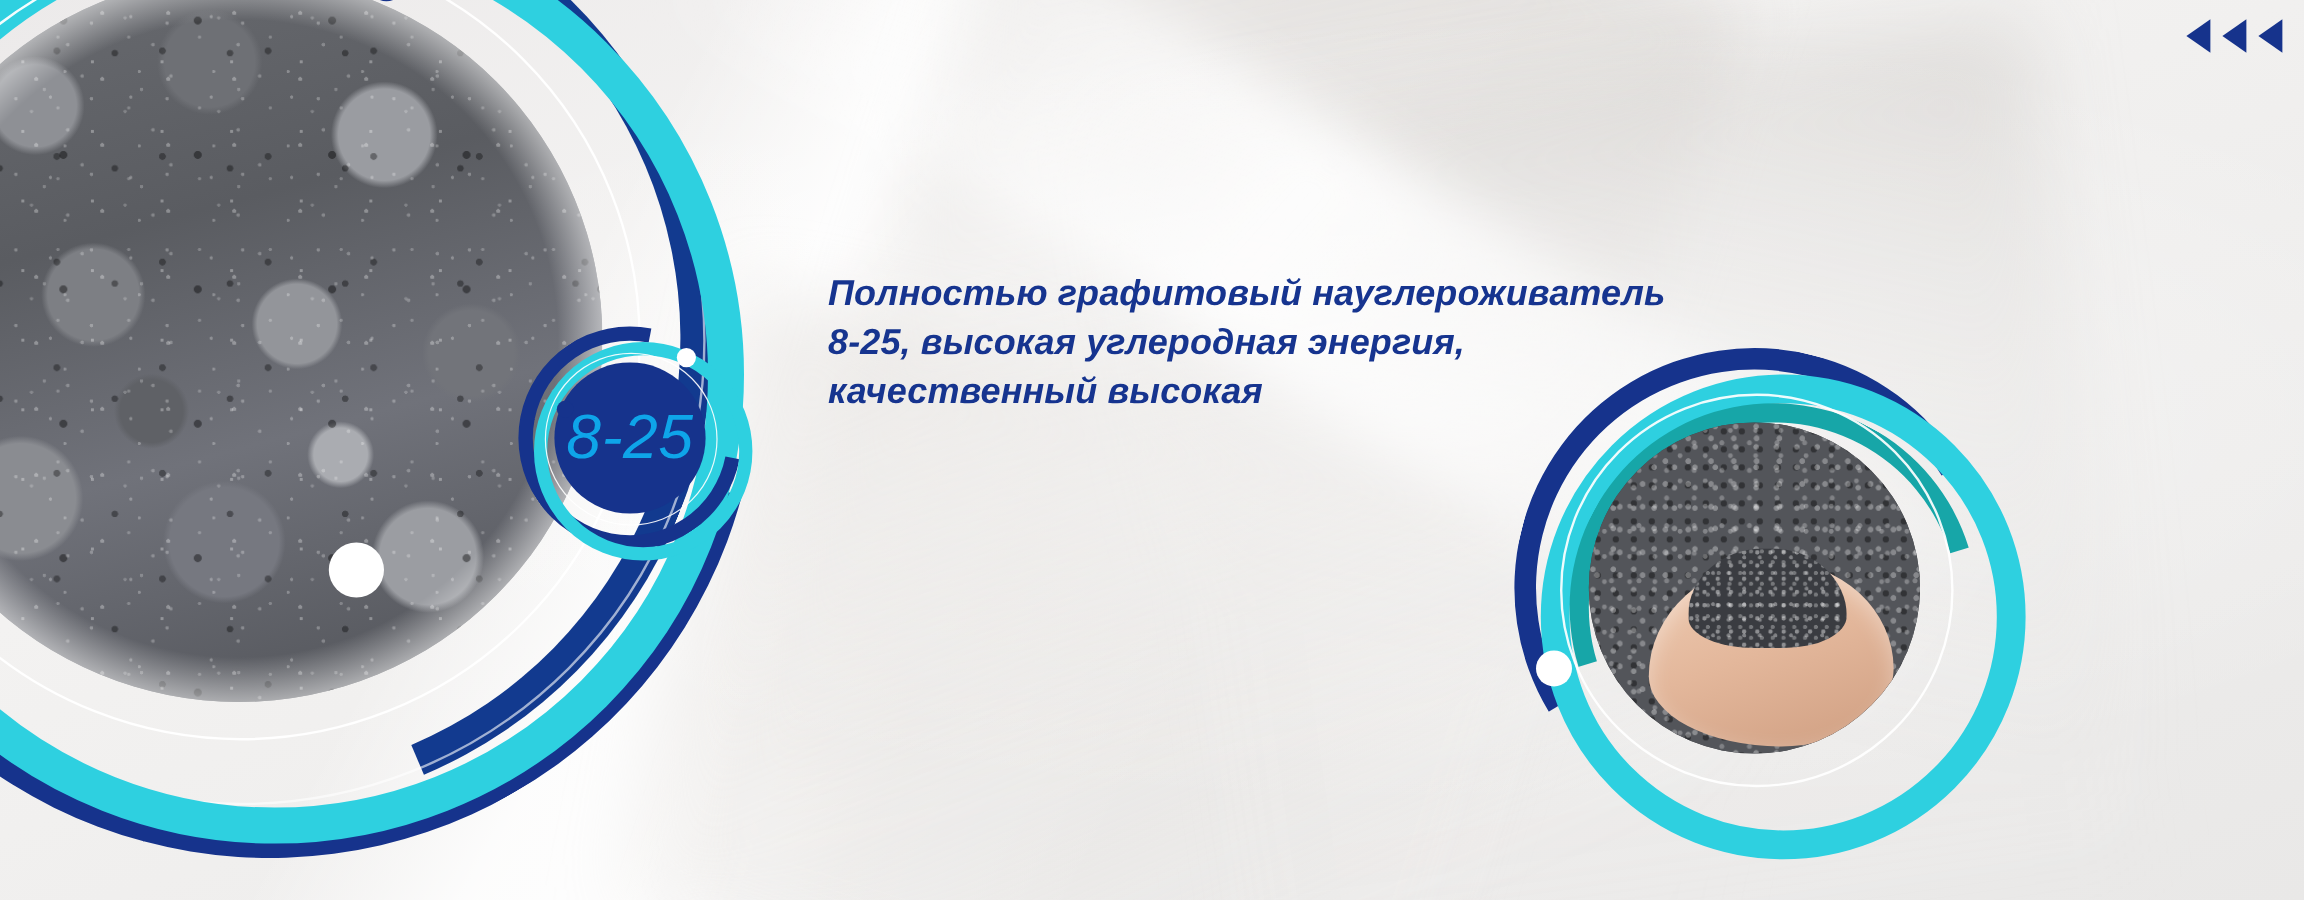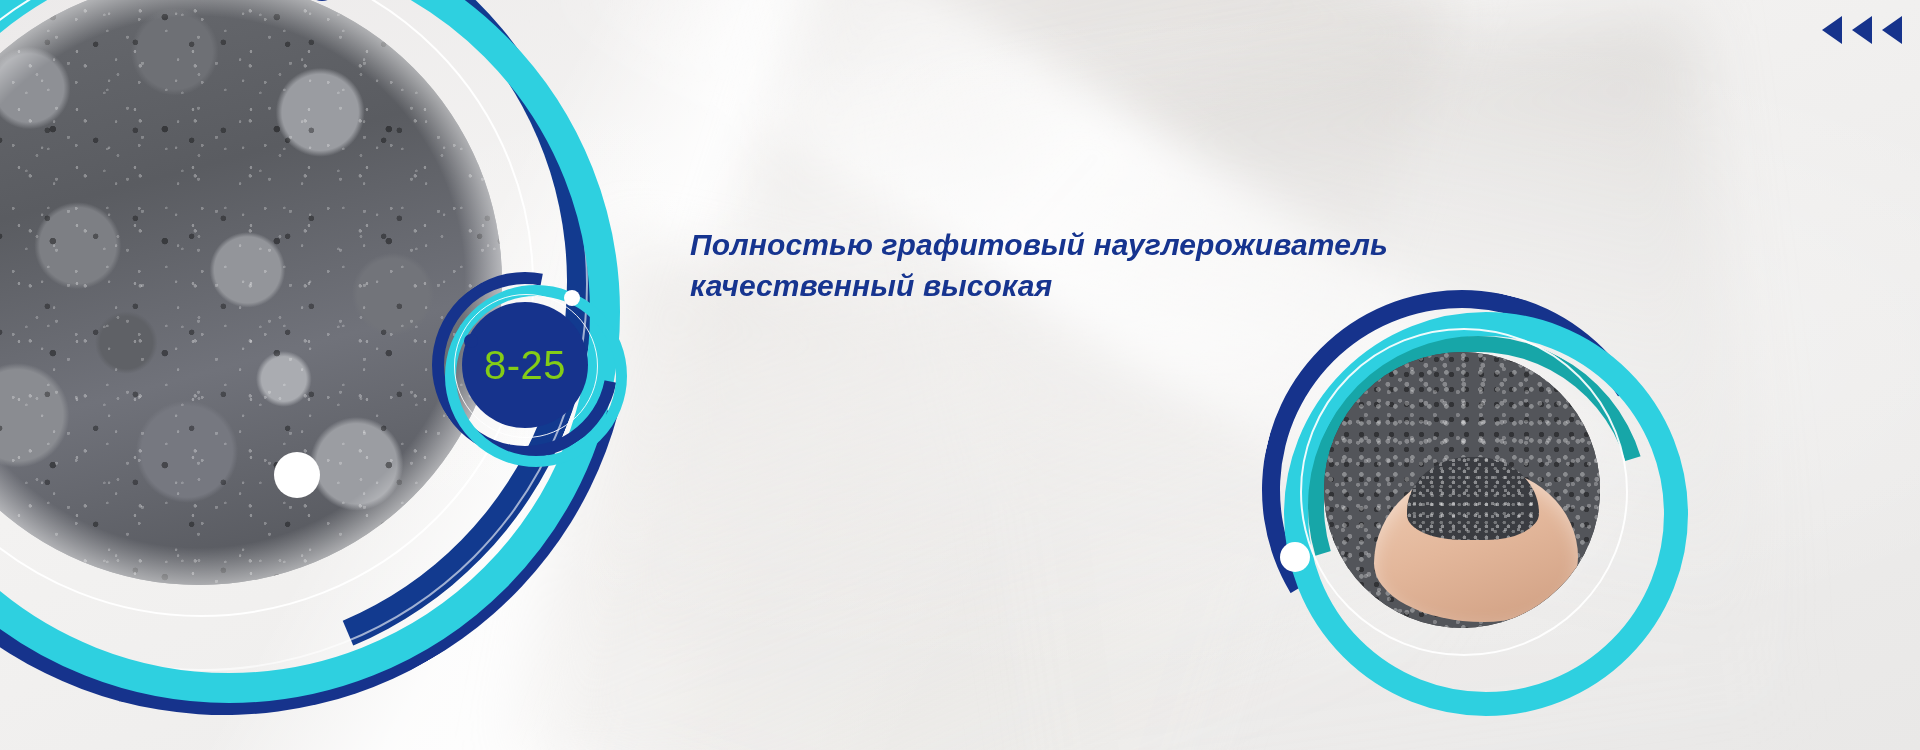--- a/index.html
+++ b/index.html
@@ -233,25 +233,26 @@
     position: absolute;
     left: 30px; top: 30px;
     width: 126px; height: 126px;
     border-radius: 50%;
     background: #16338c;
     display: flex;
     align-items: center;
     justify-content: center;
   }
   .badge-label {
-    color: #84cc16;
-    font-size: 40px;
+    color: #0ea5e9;
+    font-size: 52px;
     font-weight: 400;
     letter-spacing: 0.5px;
     font-family: "Liberation Sans", sans-serif;
+    font-style: italic;
   }
   .badge-dot-navy {
     position: absolute;
     left: 32px; top: 62px;
     width: 14px; height: 14px;
     border-radius: 50%;
     background: #16338c;
   }
   .badge-dot-white {
     position: absolute;
@@ -415,20 +416,21 @@
     <div class="badge-hairline"></div>
     <div class="badge-core">
       <span class="badge-label">8-25</span>
     </div>
     <div class="badge-dot-navy"></div>
     <div class="badge-dot-white"></div>
   </div>
 
   <div class="headline">
     <span class="ln">Полностью графитовый науглероживатель</span>
+    <span class="ln">8-25, высокая углеродная энергия,</span>
     <span class="ln">качественный высокая</span>
   </div>
 
   <div class="arrows">
     <div class="arrow"></div>
     <div class="arrow"></div>
     <div class="arrow"></div>
   </div>
 
   <div class="right-circle-wrap">

